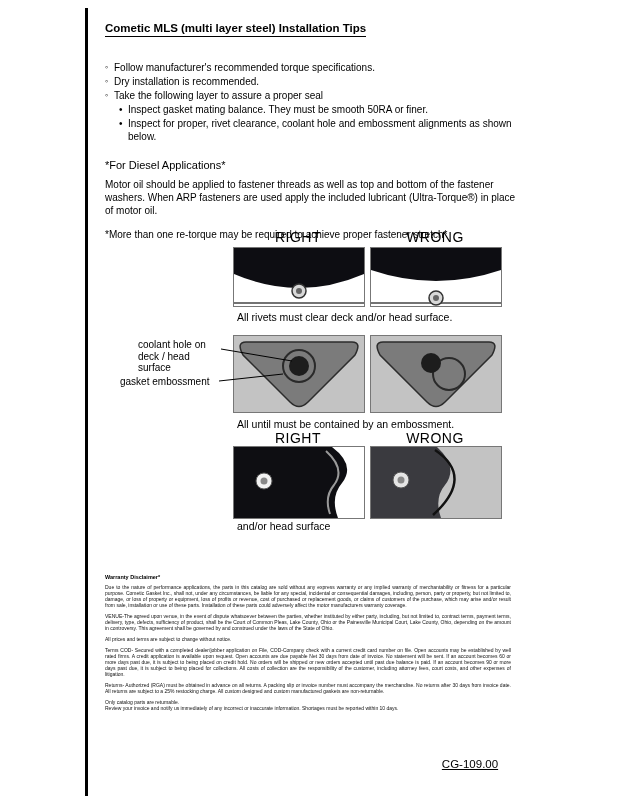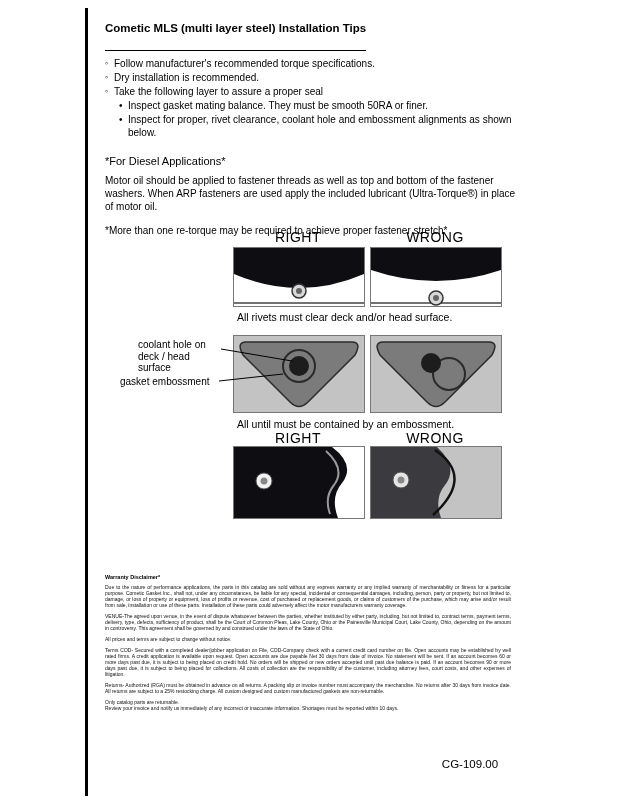--- a/index.html
+++ b/index.html
@@ -6,38 +6,38 @@
   .page{
     position:relative;
     width:618px;height:800px;
     background:#ffffff;
     font-family:"Liberation Sans", sans-serif;
     color:#000;
     overflow:hidden;
   }
   .leftbar{position:absolute;left:85px;top:8px;width:3px;height:788px;background:#000;}
   .content{position:absolute;left:105px;top:18px;width:412px;}
-  .doc-title{display:inline-block;font-size:11.5px;font-weight:bold;border-bottom:1.5px solid #000;padding-bottom:16px;margin-bottom:6px;}
+  .doc-title{display:inline-block;font-size:11.5px;font-weight:bold;border-bottom:1.5px solid #000;padding-bottom:2px;margin-bottom:24px;}
   .bullet-row{display:flex;font-size:10px;line-height:13px;margin-bottom:1px;}
   .bullet-row .marker{width:9px;flex:0 0 9px;font-size:9px;}
   .sub{margin-left:14px;}
   .sub .marker{font-size:10px;}
   .section-heading{font-size:11px;font-weight:normal;margin:16px 0 7px 0;}
   .para{font-size:10px;line-height:13px;margin:0 0 11px 0;}
   .note{font-size:10px;line-height:13px;margin-top:2px;}
   .diagram{position:absolute;left:0;top:226px;width:534px;height:322px;}
   .dg-label{position:absolute;font-size:14px;letter-spacing:.5px;text-align:center;width:130px;}
   .dg-img{position:absolute;border:1px solid #777;background:#fff;}
   .dg-caption{position:absolute;font-size:10.5px;line-height:12.5px;}
   .callout{position:absolute;font-size:10px;line-height:11.5px;}
   .leader{position:absolute;left:0;top:0;width:618px;height:322px;pointer-events:none;}
   .disclaimer{position:absolute;left:105px;top:574px;width:406px;}
   .disc-title{font-size:5.5px;font-weight:bold;margin-bottom:4px;}
   .disc-para{font-size:5px;line-height:6px;margin:0 0 5px 0;text-align:justify;color:#111;}
-  .footer-code{position:absolute;left:390px;top:758px;width:160px;font-size:11.5px;text-align:center;}
+  .footer-code{position:absolute;left:390px;top:758px;width:160px;font-size:11.5px;text-align:center;text-decoration:underline;}
 </style>
 </head>
 <body>
 
 <div class="page">
   <div class="leftbar"></div>
 
   <div class="content">
     <span class="doc-title">Cometic MLS (multi layer steel) Installation Tips</span>
 
@@ -122,20 +122,21 @@
     </svg>
     <svg class="dg-img" style="left:370px;top:220px;" width="130" height="71">
       <rect x="0" y="0" width="130" height="71" fill="#c3c3c3"></rect>
       <path d="M0,0 L66,0 Q88,20 74,38 Q63,51 70,71 L0,71 Z" fill="#3a3a3f"></path>
       <path d="M64,3 Q104,30 62,68" fill="none" stroke="#111" stroke-width="2.5"></path>
       <circle cx="30" cy="33" r="8" fill="#e5e5e5" stroke="#555" stroke-width="1"></circle>
       <circle cx="30" cy="33" r="3.5" fill="#888"></circle>
     </svg>
 
     <div class="dg-caption" style="left:237px;top:294px;">
+      <div>and/or head surface</div>
     </div>
 
     <svg class="leader">
       <line x1="221" y1="123" x2="292" y2="135" stroke="#000" stroke-width="1"></line>
       <line x1="219" y1="155" x2="283" y2="148" stroke="#000" stroke-width="1"></line>
     </svg>
   </div>
 
   <div class="disclaimer">
     <div class="disc-title">Warranty Disclaimer*</div>

